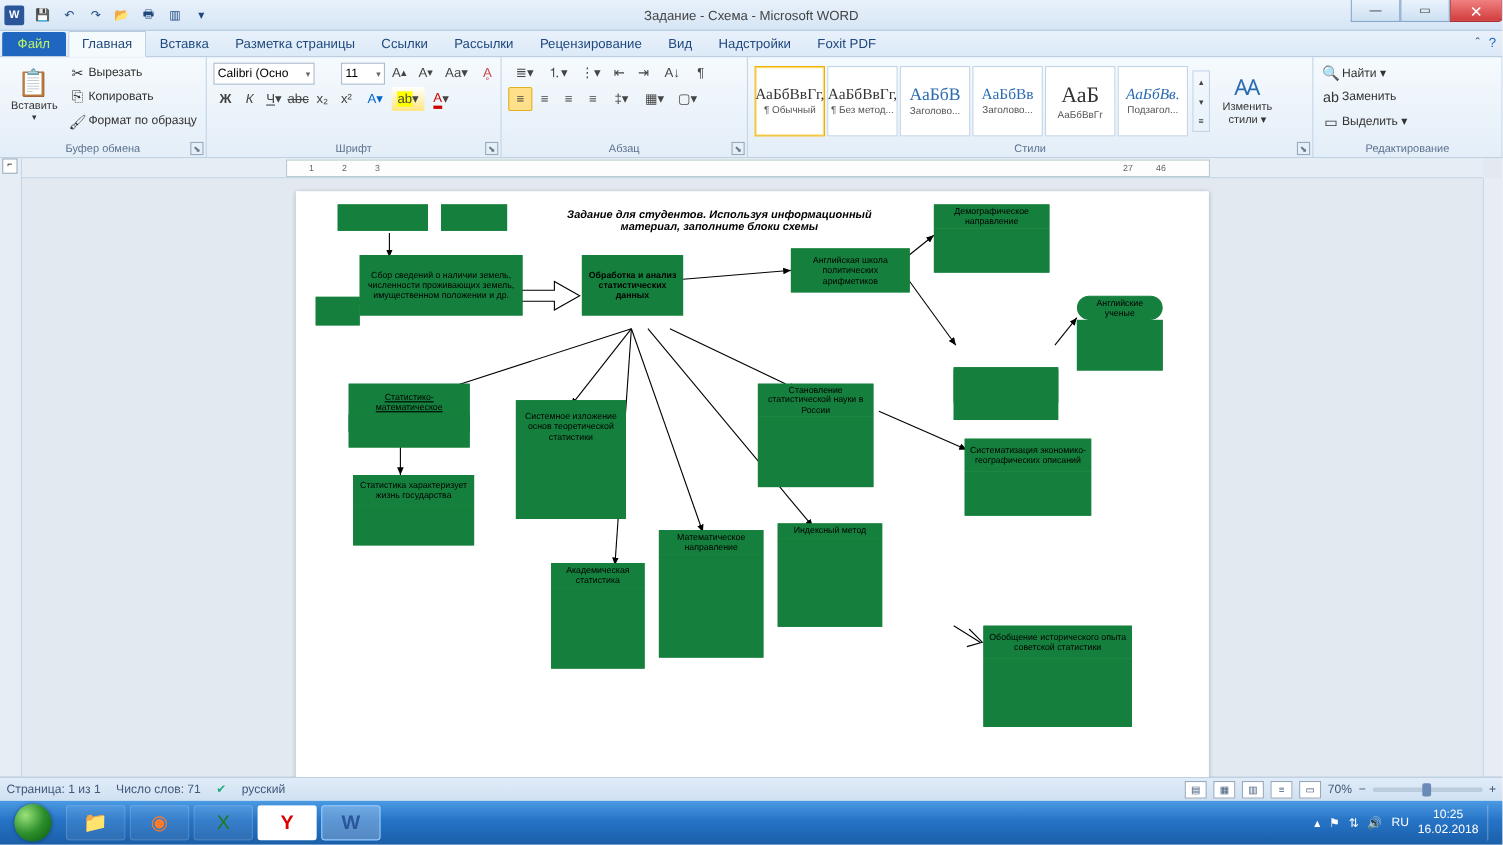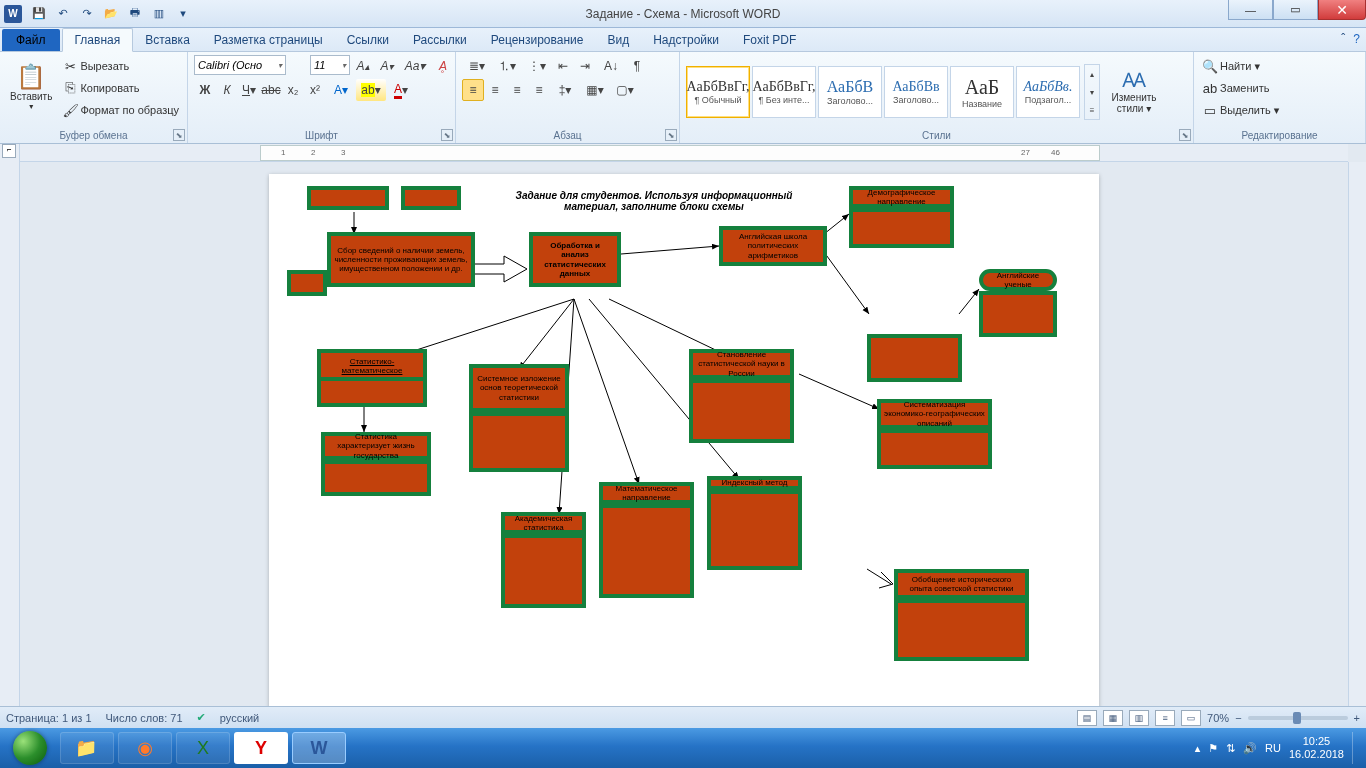--- a/index.html
+++ b/index.html
@@ -10,56 +10,56 @@
 .titlebar .word-icon { width: 18px; height: 18px; background: #2b579a; color: #fff; font-size: 10px; font-weight: bold; display: flex; align-items: center; justify-content: center; margin: 0 4px; border-radius: 2px; }
 .qat { display: flex; gap: 2px; margin-left: 2px; }
 .qat-btn { width: 22px; height: 22px; display: flex; align-items: center; justify-content: center; font-size: 11px; color: #1f497d; cursor: pointer; border-radius: 2px; }
 .window-title { position: absolute; left: 50%; transform: translateX(-50%); font-size: 12px; color: #444; }
 .win-controls { position: absolute; right: 0; top: 0; display: flex; }
 .win-btn { width: 45px; height: 20px; display: flex; align-items: center; justify-content: center; font-size: 11px; color: #333; border: 1px solid #8aa8cc; border-top: none; background: linear-gradient(#eaf3fc,#cde0f3); }
 .win-btn.close { background: linear-gradient(#f08080,#d13c3c); color: #fff; border-color: #a83030; border-radius: 0 0 4px 0; width: 48px; font-size: 14px; }
 
 
 .ribbon-tabs { height: 24px; background: linear-gradient(#e8f1fb,#dce9f7); display: flex; align-items: flex-end; padding-left: 2px; border-bottom: 1px solid #b6c9de; position: relative; }
-.file-tab { background: #1f66c1; color: #000000; padding: 4px 14px; font-size: 12px; border-radius: 2px 2px 0 0; margin-right: 2px; cursor: pointer; }
+.file-tab { background: #1f66c1; color: #bef264; padding: 4px 14px; font-size: 12px; border-radius: 2px 2px 0 0; margin-right: 2px; cursor: pointer; }
 .rtab { padding: 4px 12px; font-size: 12px; color: #1f497d; cursor: pointer; }
 .rtab.active { background: #f5fafd; border: 1px solid #b6c9de; border-bottom: 1px solid #f5fafd; border-radius: 2px 2px 0 0; margin-bottom: -1px; }
 .help-icons { position: absolute; right: 6px; top: 4px; display: flex; gap: 8px; font-size: 12px; color: #1f497d; }
 
 
 .ribbon { height: 92px; background: linear-gradient(#f5fafd,#e4eef8); border-bottom: 1px solid #a9bfd6; display: flex; }
 .rgroup { border-right: 1px solid #c4d5e8; padding: 3px 6px 1px 6px; display: flex; flex-direction: column; justify-content: space-between; position: relative; }
 .rgroup-label { font-size: 10px; color: #5a7290; text-align: center; padding: 1px 0; }
 .rgroup-content { flex: 1; display: flex; align-items: flex-start; gap: 4px; }
 .bigbtn { display: flex; flex-direction: column; align-items: center; justify-content: center; padding: 2px 4px; font-size: 10px; color: #333; cursor: pointer; min-width: 42px; height: 66px; border-radius: 3px; text-align: center; }
 .bigbtn .ico { font-size: 24px; line-height: 1; margin-bottom: 2px; }
 .smallrow { display: flex; align-items: center; gap: 2px; font-size: 11px; color: #333; height: 22px; cursor: pointer; padding: 0 2px; }
 .smallrow .ico { width: 16px; font-size: 13px; text-align: center; }
 .vcol { display: flex; flex-direction: column; gap: 0; }
 .combo { height: 20px; border: 1px solid #abc; background: #fff; font-size: 11px; padding: 1px 3px; display: flex; align-items: center; justify-content: space-between; gap: 4px; }
 .combo .dd { font-size: 8px; color: #666; }
 .iconbtn { width: 22px; height: 22px; display: flex; align-items: center; justify-content: center; font-size: 12px; color: #444; cursor: pointer; border-radius: 2px; }
 .iconbtn.wide { width: 30px; }
 .dlg-launch { position: absolute; right: 2px; bottom: 2px; width: 12px; height: 12px; border: 1px solid #9ab; font-size: 8px; display: flex; align-items: center; justify-content: center; color: #678; cursor: pointer; }
-.style-item { width: 64px; height: 52px; border: 1px solid #c4d5e8; background: #fff; display: flex; flex-direction: column; align-items: center; justify-content: center; font-size: 9px; color: #555; padding: 2px; cursor: pointer; }
+.style-item { width: 64px; height: 64px; border: 1px solid #c4d5e8; background: #fff; display: flex; flex-direction: column; align-items: center; justify-content: center; font-size: 9px; color: #555; padding: 2px; cursor: pointer; }
 .style-item .prev { font-family: "Times New Roman", serif; font-size: 14px; color: #333; }
 .style-item.sel { border-color: #f0b000; box-shadow: 0 0 0 1px #ffdf7e inset; }
 .styles-gallery { display: flex; gap: 2px; }
 
 
 .workspace { position: absolute; top: 144px; left: 0; right: 0; bottom: 22px; background: #e2e9f1; display: flex; }
 .vruler { width: 20px; background: #e7edf5; border-right: 1px solid #c4d5e8; position: relative; }
 .hruler-row { position: absolute; top: 0; left: 20px; right: 18px; height: 18px; background: #e7edf5; border-bottom: 1px solid #c4d5e8; display: flex; align-items: center; overflow: hidden; }
 .hruler { position: absolute; height: 16px; background: #fdfdfd; border: 1px solid #bcc; font-size: 8px; color: #666; display: flex; align-items: center; }
 .doc-scroll { position: absolute; top: 18px; left: 20px; right: 18px; bottom: 0; overflow: auto; display: flex; justify-content: center; padding: 12px 0; }
 .vscroll { position: absolute; right: 0; top: 18px; bottom: 0; width: 18px; background: #e7edf5; border-left: 1px solid #c4d5e8; }
 .page { width: 830px; height: 590px; background: #fff; box-shadow: 0 1px 4px rgba(0,0,0,.25); position: relative; font-family: "Times New Roman", serif; }
 
 
-.node { position: absolute; border: 4px solid #15803d; background: #c2410c; font-size: 8px; text-align: center; padding: 2px 3px; line-height: 1.15; display: flex; align-items: center; justify-content: center; }
+.node { position: absolute; border: 1px solid #15803d; background: #15803d; font-size: 8px; text-align: center; padding: 2px 3px; line-height: 1.15; display: flex; align-items: center; justify-content: center; }
 .node.empty { }
 svg.connectors { position: absolute; top:0; left:0; width:100%; height:100%; pointer-events:none; }
 .doc-title { position: absolute; font-size: 10px; font-style: italic; font-weight: bold; text-align: center; }
 
 
 .statusbar { position: absolute; bottom: 0; left: 0; right: 0; height: 22px; background: linear-gradient(#e1ecf8,#cfe0f2); border-top: 1px solid #a9bfd6; display: flex; align-items: center; font-size: 11px; color: #40587a; padding: 0 6px; gap: 14px; }
 .statusbar .right { margin-left: auto; display: flex; align-items: center; gap: 6px; }
 .viewbtn { width: 20px; height: 16px; border: 1px solid #9ab; background: #fff; font-size: 9px; display: flex; align-items: center; justify-content: center; cursor: pointer; }
 .zoom-slider { width: 100px; height: 4px; background: #bcd; position: relative; border-radius: 2px; }
 .zoom-slider .thumb { position: absolute; top: -4px; width: 8px; height: 12px; background: #6a8bb5; border-radius: 2px; }
@@ -137,21 +137,21 @@
             <span>Формат по образцу</span>
           </div>
       </div>
     </div>
     <div class="rgroup-label">Буфер обмена</div>
     <div class="dlg-launch">⬊</div>
   </div>
 
   <div class="rgroup" style="width:268px;">
     <div class="rgroup-content" style="flex-direction:column; gap:2px;">
-      <div style="display:flex; gap:2px; align-items:flex-start;font-style:italic;">
+      <div style="display:flex; gap:2px; align-items:flex-end;">
         <div class="combo" style="width:92px;">
             <span>Calibri (Осно</span>
             <span class="dd">▾</span>
           </div>
         <div class="combo" style="width:40px;margin-left:22px;">
             <span>11</span>
             <span class="dd">▾</span>
           </div>
         <div class="iconbtn">A<sup>▴</sup></div>
         <div class="iconbtn">A<sub>▾</sub></div>
@@ -207,33 +207,33 @@
 
   <div class="rgroup" style="width:514px;">
     <div class="rgroup-content" style="align-items:center;">
       <div class="styles-gallery">
         <div class="style-item sel">
             <div class="prev">АаБбВвГг,</div>
             <div>¶ Обычный</div>
           </div>
         <div class="style-item">
             <div class="prev">АаБбВвГг,</div>
-            <div>¶ Без инте...</div>
+            <div>¶ Без метод...</div>
           </div>
         <div class="style-item">
             <div class="prev" style="color:#2b6cb0;font-size:16px;">АаБбВ</div>
             <div>Заголово...</div>
           </div>
         <div class="style-item">
             <div class="prev" style="color:#2b6cb0;">АаБбВв</div>
             <div>Заголово...</div>
           </div>
         <div class="style-item">
             <div class="prev" style="font-size:20px;">АаБ</div>
-            <div>Название</div>
+            <div>АаБбВвГг</div>
           </div>
         <div class="style-item">
             <div class="prev" style="color:#2b6cb0;font-style:italic;">АаБбВв.</div>
             <div>Подзагол...</div>
           </div>
       </div>
       <div class="vcol" style="border:1px solid #c4d5e8;height:56px;width:16px;justify-content:space-around;">
         <div class="iconbtn" style="width:14px;height:16px;font-size:8px;">▴</div>
         <div class="iconbtn" style="width:14px;height:16px;font-size:8px;">▾</div>
         <div class="iconbtn" style="width:14px;height:16px;font-size:8px;">≡</div>

